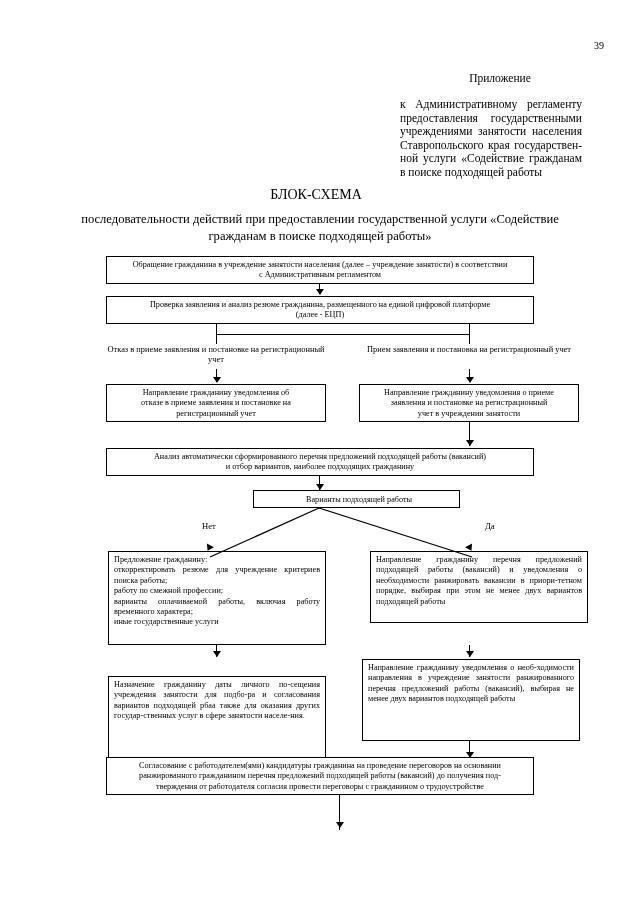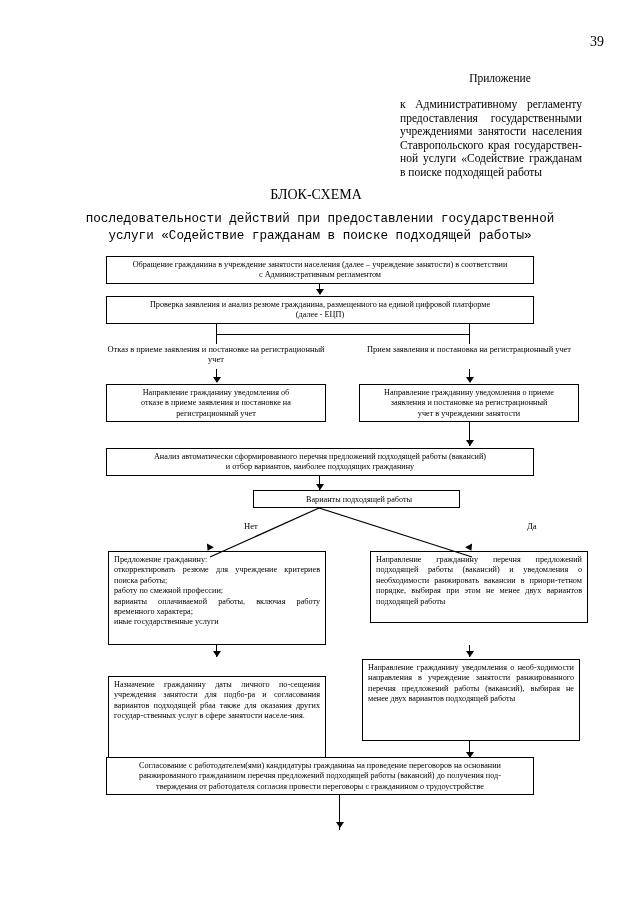--- a/index.html
+++ b/index.html
@@ -17,23 +17,23 @@
   }
   .page {
     position: relative;
     width: 640px;
     height: 904px;
   }
 
   
   .page-number {
     position: absolute;
-    top: 34px;
+    top: 40px;
     right: 36px;
-    font-size: 14px;
+    font-size: 10px;
   }
   .appendix-title {
     position: absolute;
     top: 72px;
     left: 400px;
     width: 200px;
     text-align: center;
     font-size: 11.5px;
   }
   .appendix-body {
@@ -59,21 +59,20 @@
     padding-left: 22px;
   }
   .subtitle {
     position: absolute;
     top: 211px;
     left: 60px;
     width: 520px;
     text-align: center;
     font-size: 12.6px;
     line-height: 17px;
-    font-family: Liberation Mono, monospace;
   }
 
   
   .box {
     position: absolute;
     border: 1px solid #000;
     box-sizing: border-box;
     font-size: 8.2px;
     line-height: 10.4px;
     padding: 3px 5px;
@@ -100,21 +99,20 @@
     position: absolute;
     width: 0;
     height: 0;
     border-left: 4px solid transparent;
     border-right: 4px solid transparent;
     border-top: 6px solid #000;
   }
   .branch-label {
     position: absolute;
     font-size: 8.6px;
-    margin-left: 42px;
   }
   .diag { position: absolute; overflow: visible; }
 
   .caption {
     position: absolute;
     font-size: 8.4px;
     line-height: 10.4px;
     text-align: center;
   }
 </style>

